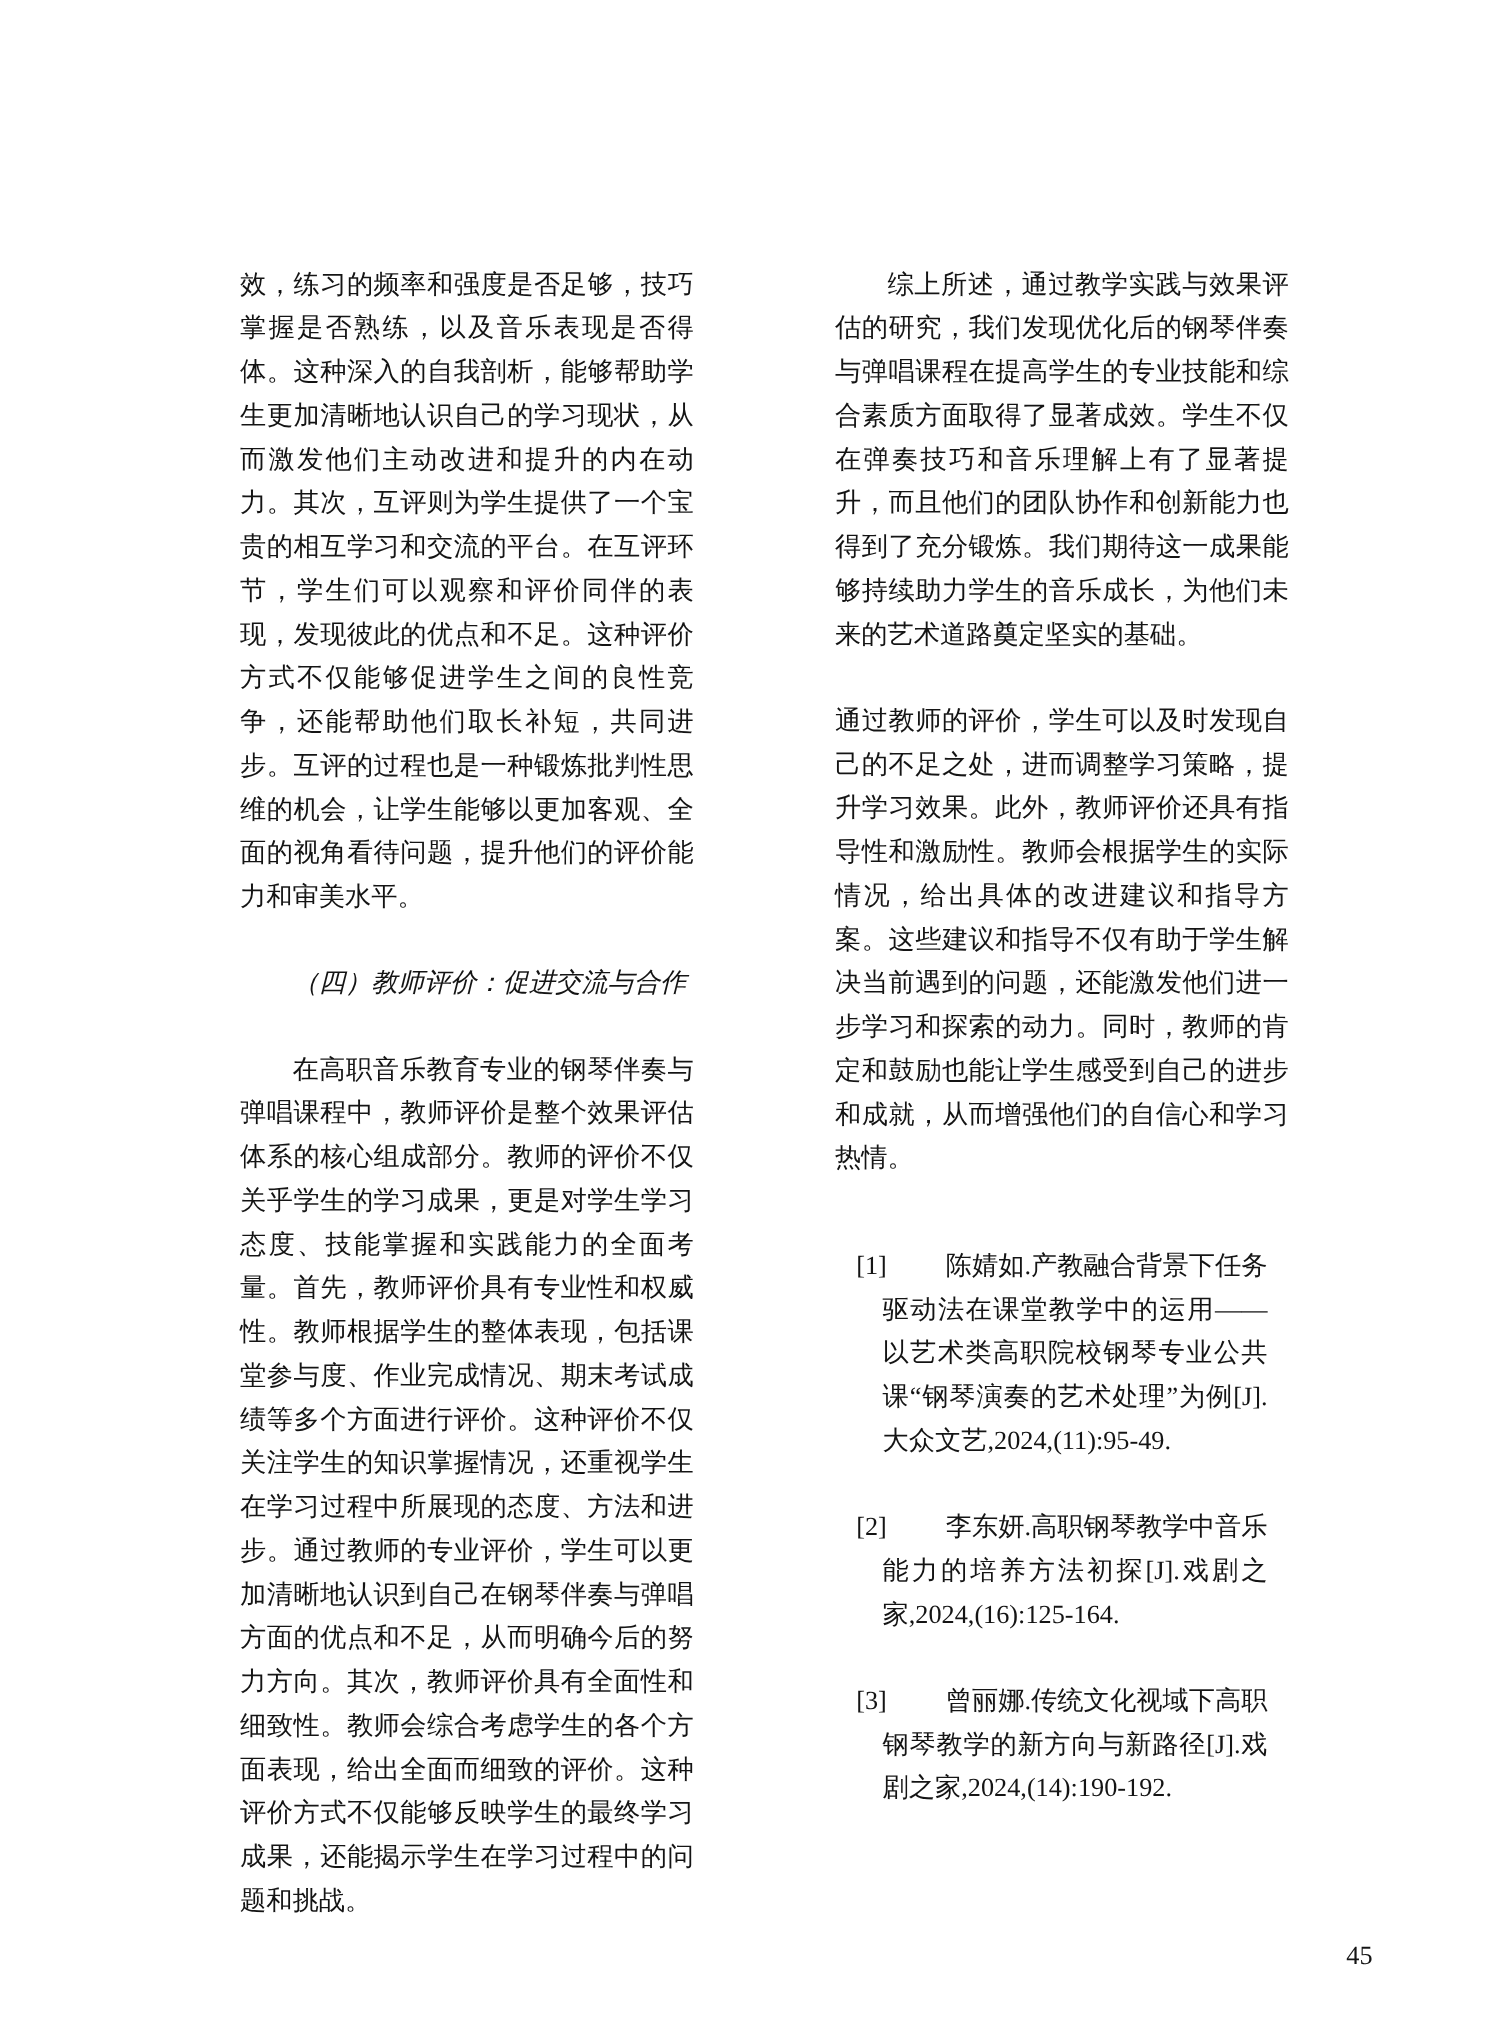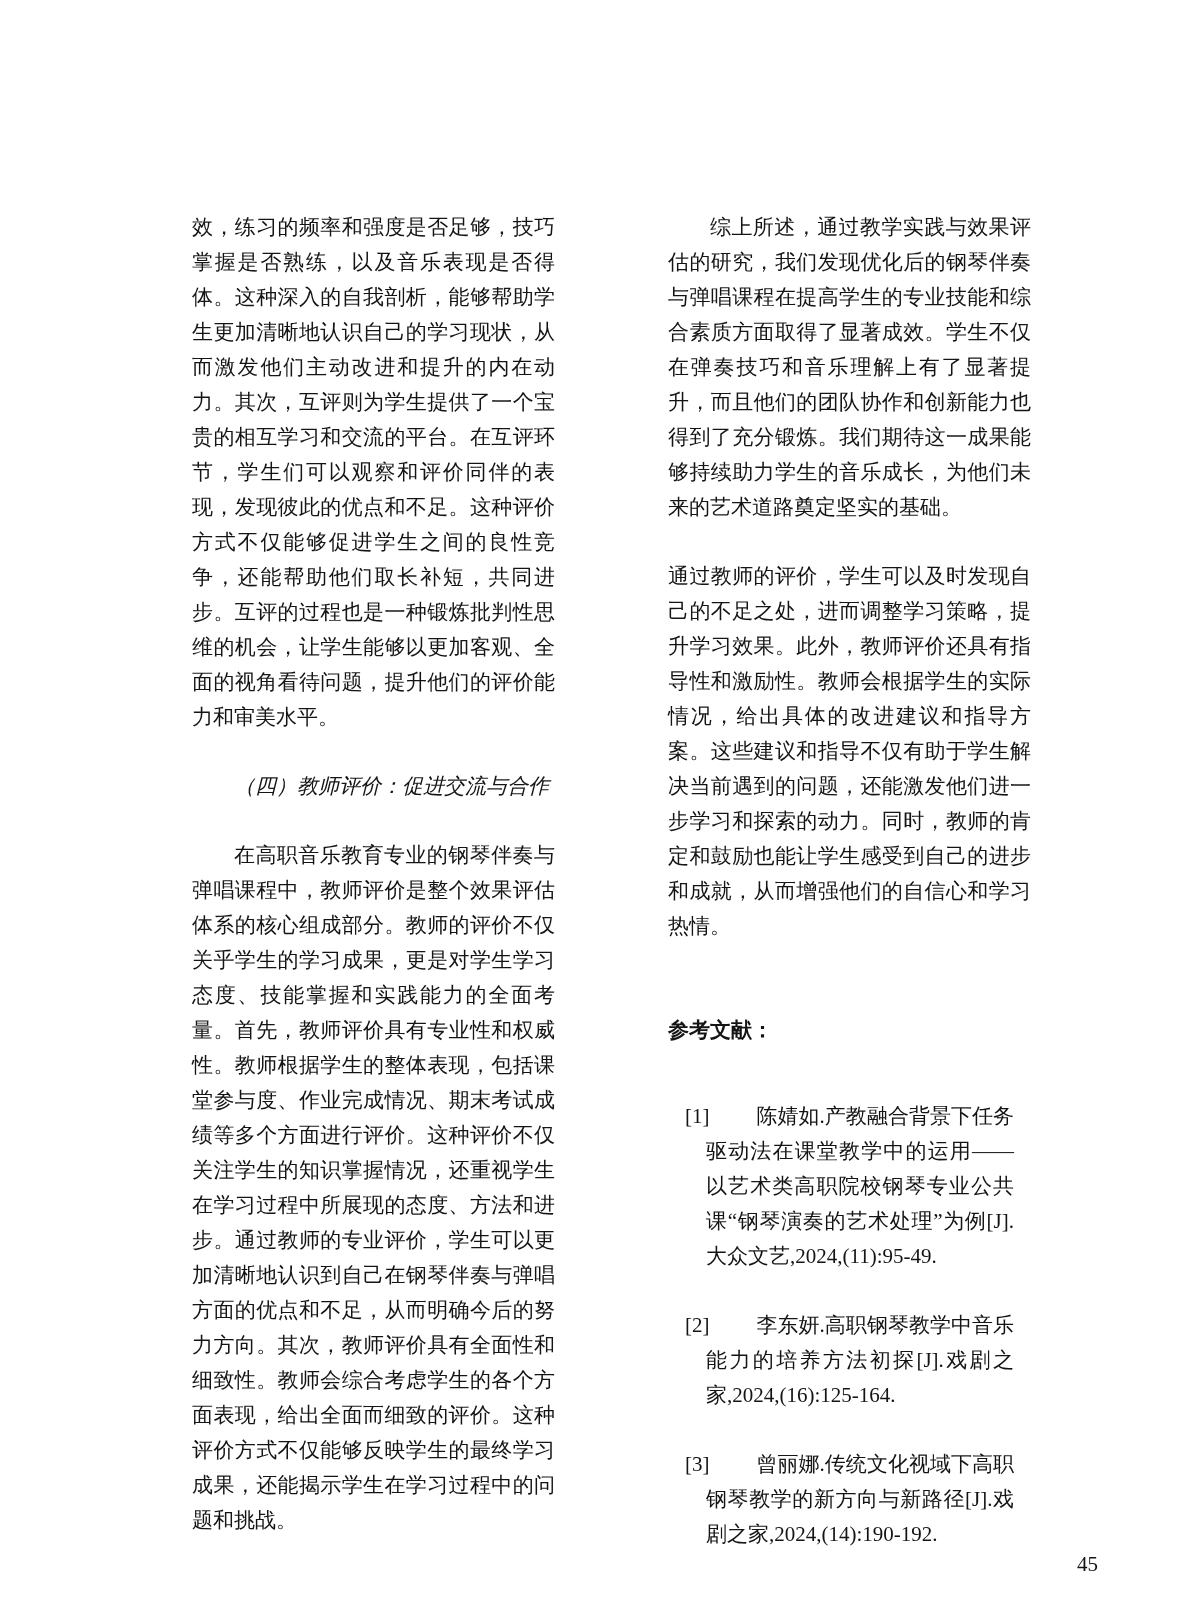--- a/index.html
+++ b/index.html
@@ -72,21 +72,20 @@
     <div class="column">
       <p class="body">效，练习的频率和强度是否足够，技巧掌握是否熟练，以及音乐表现是否得体。这种深入的自我剖析，能够帮助学生更加清晰地认识自己的学习现状，从而激发他们主动改进和提升的内在动力。其次，互评则为学生提供了一个宝贵的相互学习和交流的平台。在互评环节，学生们可以观察和评价同伴的表现，发现彼此的优点和不足。这种评价方式不仅能够促进学生之间的良性竞争，还能帮助他们取长补短，共同进步。互评的过程也是一种锻炼批判性思维的机会，让学生能够以更加客观、全面的视角看待问题，提升他们的评价能力和审美水平。</p>
       <h3 class="section-heading">（四）教师评价：促进交流与合作</h3>
       <p class="body indent">在高职音乐教育专业的钢琴伴奏与弹唱课程中，教师评价是整个效果评估体系的核心组成部分。教师的评价不仅关乎学生的学习成果，更是对学生学习态度、技能掌握和实践能力的全面考量。首先，教师评价具有专业性和权威性。教师根据学生的整体表现，包括课堂参与度、作业完成情况、期末考试成绩等多个方面进行评价。这种评价不仅关注学生的知识掌握情况，还重视学生在学习过程中所展现的态度、方法和进步。通过教师的专业评价，学生可以更加清晰地认识到自己在钢琴伴奏与弹唱方面的优点和不足，从而明确今后的努力方向。其次，教师评价具有全面性和细致性。教师会综合考虑学生的各个方面表现，给出全面而细致的评价。这种评价方式不仅能够反映学生的最终学习成果，还能揭示学生在学习过程中的问题和挑战。</p>
     </div>
 
     <div class="column">
       <p class="body indent">综上所述，通过教学实践与效果评估的研究，我们发现优化后的钢琴伴奏与弹唱课程在提高学生的专业技能和综合素质方面取得了显著成效。学生不仅在弹奏技巧和音乐理解上有了显著提升，而且他们的团队协作和创新能力也得到了充分锻炼。我们期待这一成果能够持续助力学生的音乐成长，为他们未来的艺术道路奠定坚实的基础。</p>
       <p class="body">通过教师的评价，学生可以及时发现自己的不足之处，进而调整学习策略，提升学习效果。此外，教师评价还具有指导性和激励性。教师会根据学生的实际情况，给出具体的改进建议和指导方案。这些建议和指导不仅有助于学生解决当前遇到的问题，还能激发他们进一步学习和探索的动力。同时，教师的肯定和鼓励也能让学生感受到自己的进步和成就，从而增强他们的自信心和学习热情。</p>
 
-      <h4 class="ref-title">参考文献：</h4>
 
       <ol class="references">
         <li>
           <span class="ref-label">[1]</span><span class="ref-text">陈婧如.产教融合背景下任务驱动法在课堂教学中的运用——以艺术类高职院校钢琴专业公共课“钢琴演奏的艺术处理”为例[J].大众文艺,2024,(11):95-49.</span>
         </li>
         <li>
           <span class="ref-label">[2]</span><span class="ref-text">李东妍.高职钢琴教学中音乐能力的培养方法初探[J].戏剧之家,2024,(16):125-164.</span>
         </li>
         <li>
           <span class="ref-label">[3]</span><span class="ref-text">曾丽娜.传统文化视域下高职钢琴教学的新方向与新路径[J].戏剧之家,2024,(14):190-192.</span>

